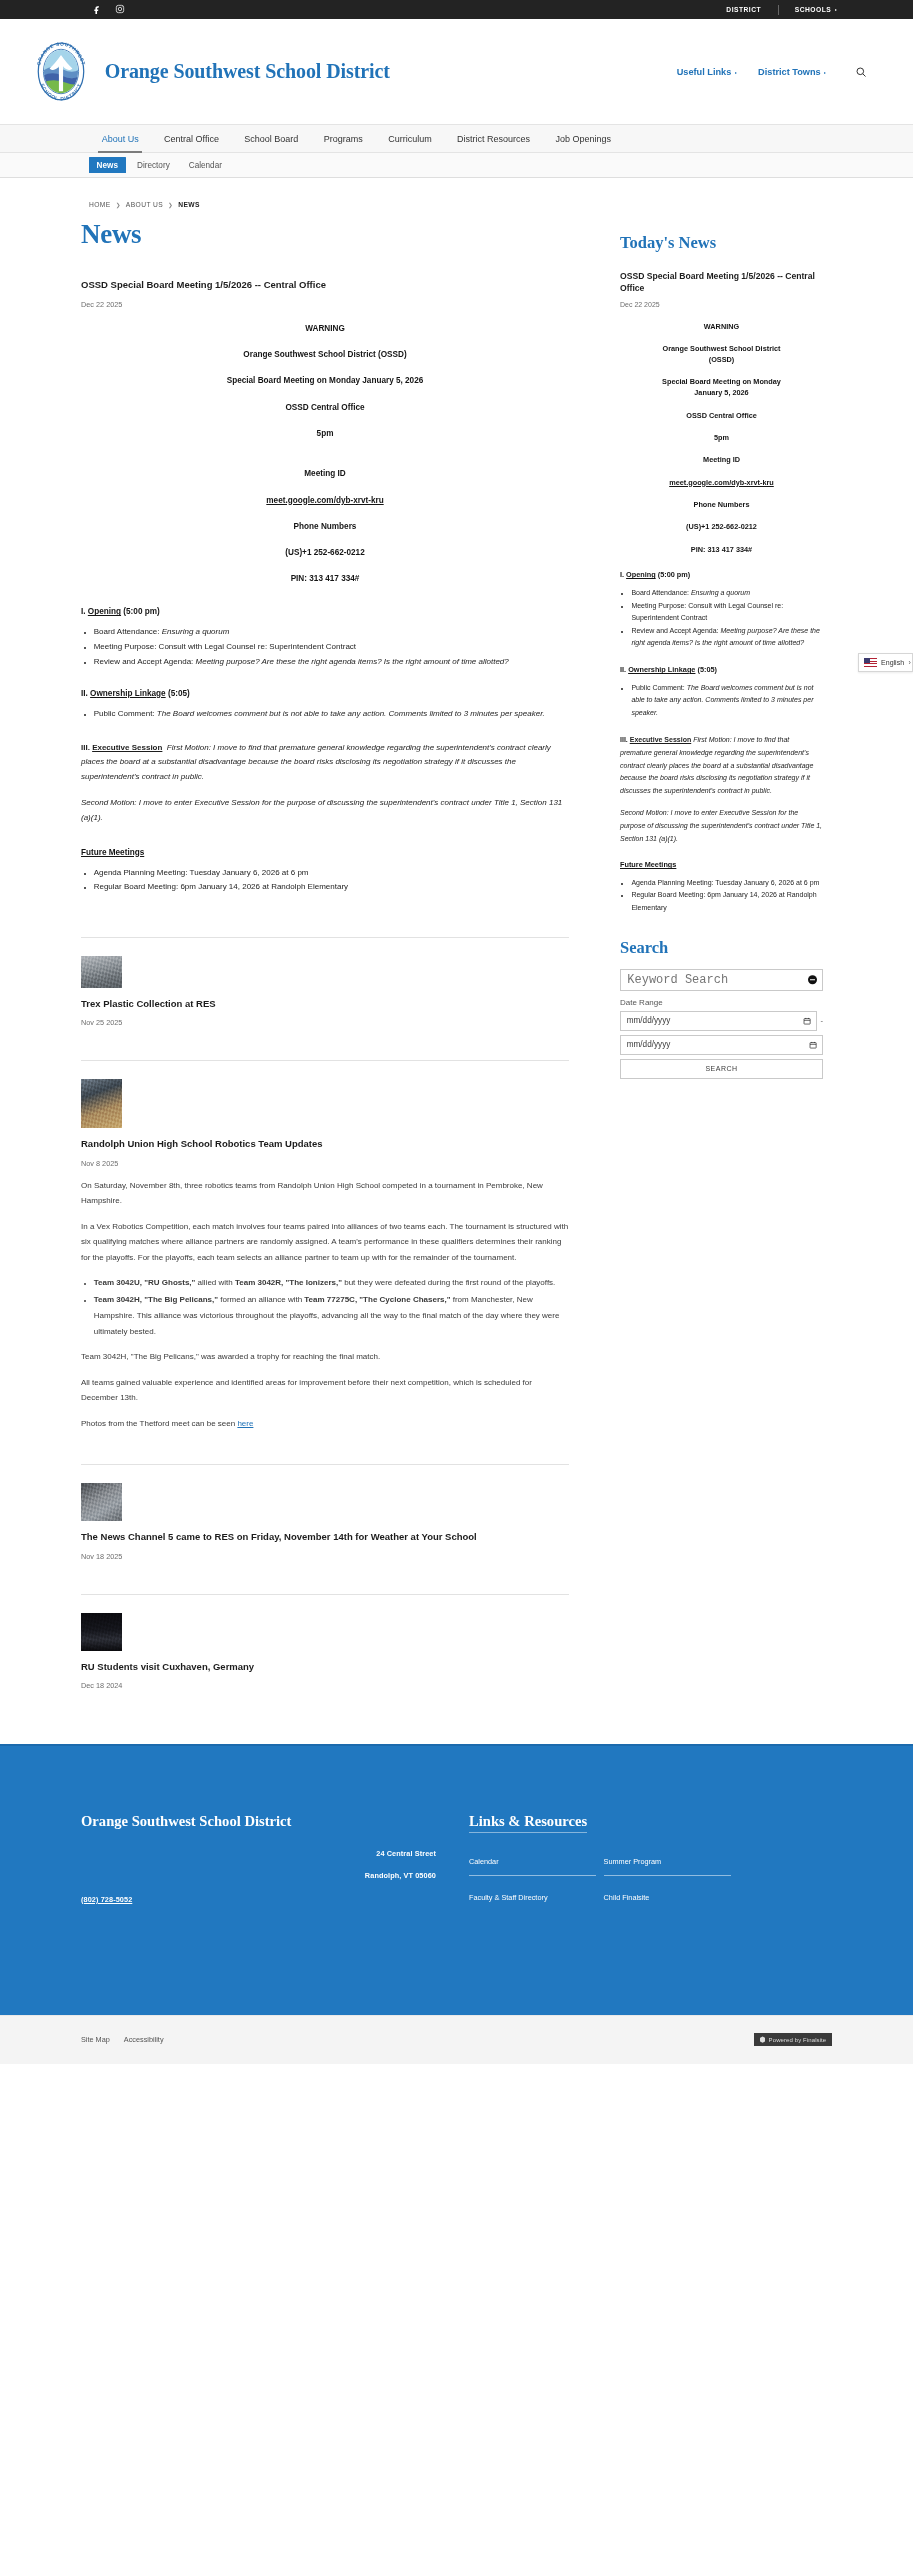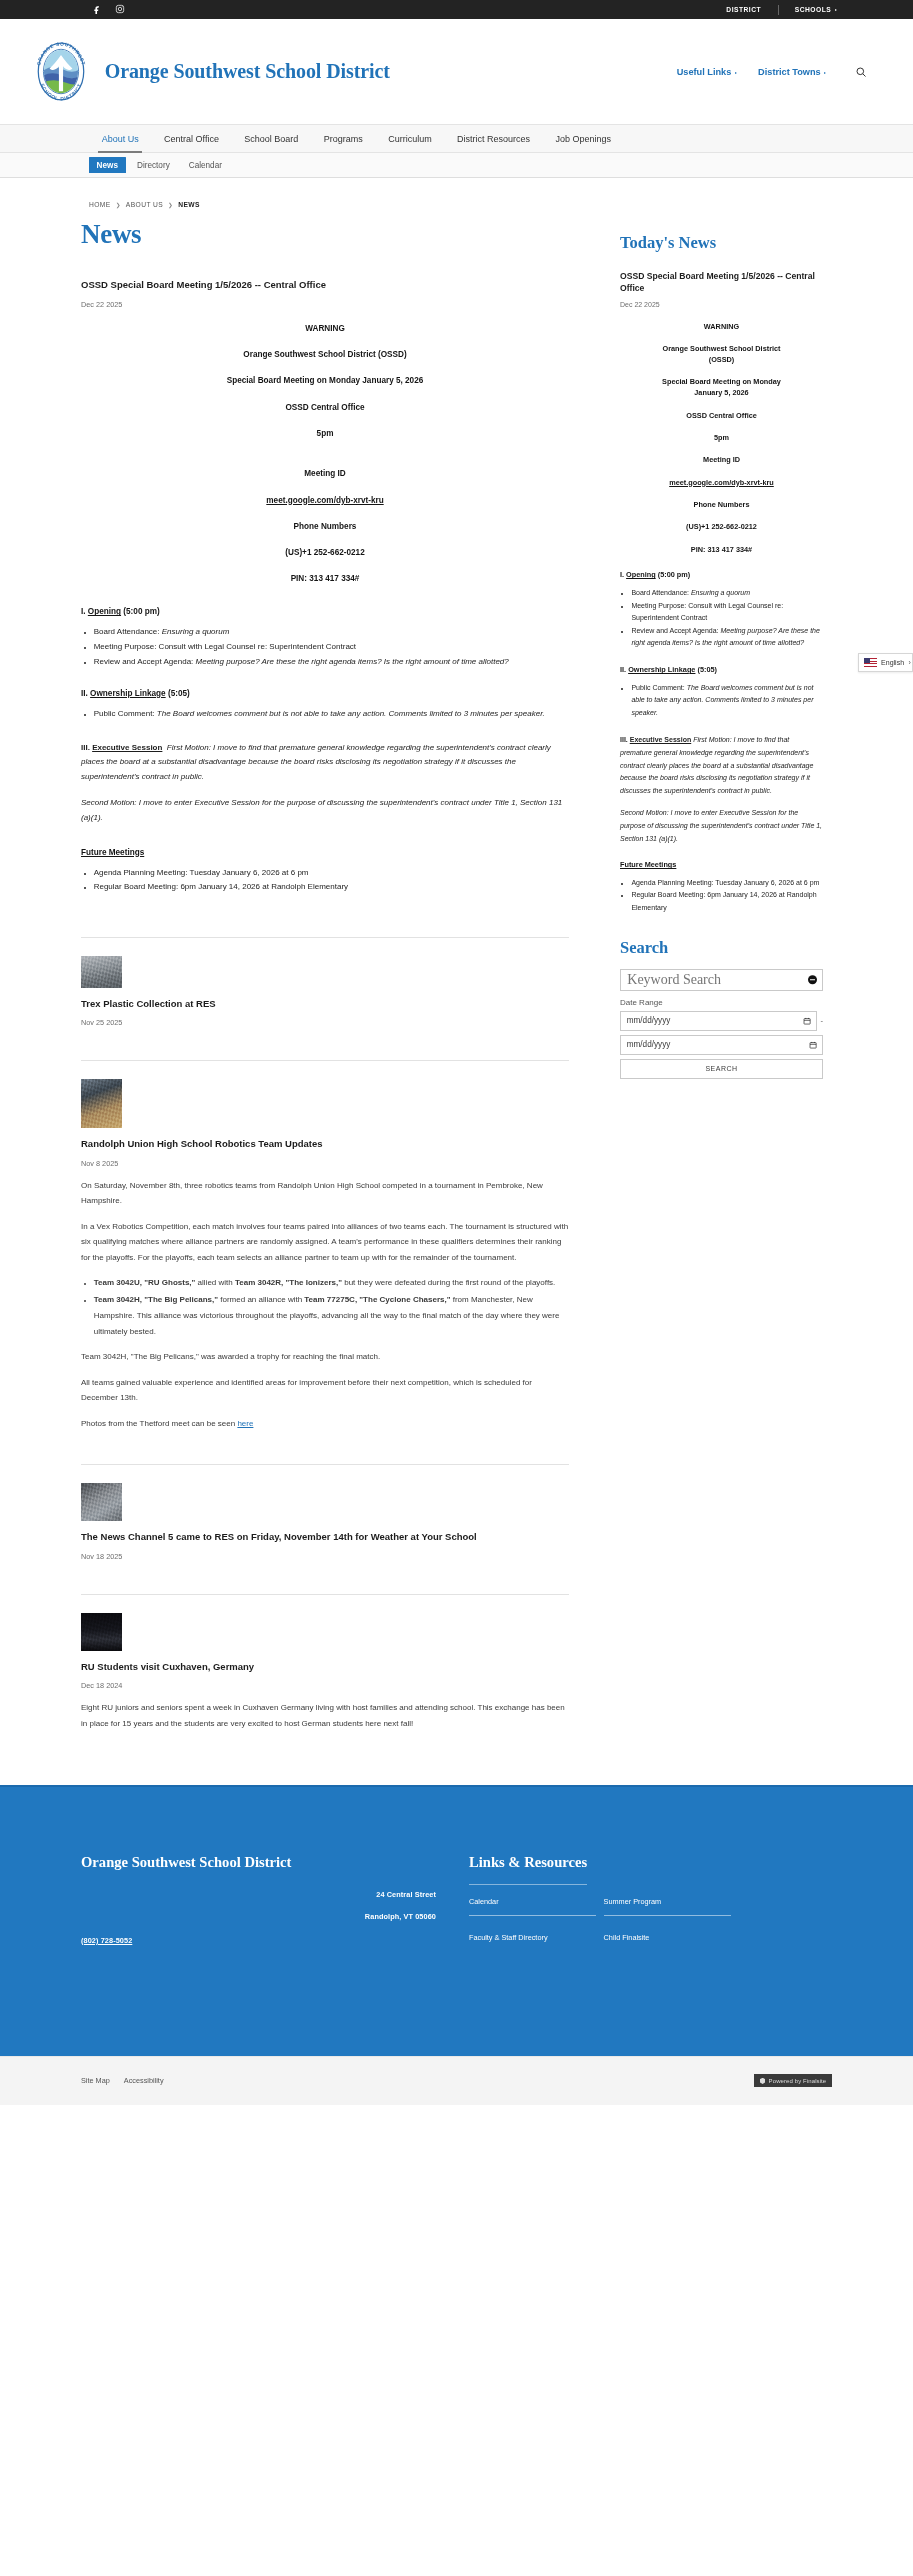--- a/index.html
+++ b/index.html
@@ -322,22 +322,22 @@
     color:#2173b8;
     font-weight:bold;
     margin:0 0 11.4px 0;
   }
   .field-wrap { position:relative; margin-bottom:7.6px; }
   .txt-field {
     width:100%;
     height:21.6px;
     border:0.6px solid #c9c9c9;
     padding:0 21.6px 0 6.3px;
-    font-size:14px;
-    font-family:Liberation Serif, serif;
+    font-size:12px;
+    font-family:Liberation Mono, monospace;
     color:#777;
     background:#fff;
   }
   .field-btn {
     position:absolute; right:5.7px; top:50%;
     transform:translateY(-50%);
     width:9.5px;height:9.5px;border-radius:50%;
     background:#111;
     display:flex;align-items:center;justify-content:center;
   }
@@ -412,21 +412,21 @@
   }
   .foot-col-a { margin-left:81px; width:355px; }
   .foot-col-b { margin-left:33px; width:279px; }
   .foot-title {
     font-family:"Liberation Serif", serif;
     font-size:14.6px;
     color:#fff;
     font-weight:bold;
     margin:0 0 19px 0;
   }
-  .foot-title.links { margin-bottom:12px; border-bottom:0.6px solid rgba(255,255,255,.45); display:inline-block; padding-bottom:13px;}
+  .foot-title.links { margin-bottom:24px; border-bottom:0.6px solid rgba(255,255,255,.45); display:inline-block; padding-bottom:2px;}
   .foot-line {
     font-size:7.3px;
     color:#fff;
     font-weight:bold;
     margin:0 0 12.7px 0;
     letter-spacing:0.1px;
     text-align:right;
   }
   .foot-phone { text-decoration:underline; }
   .links-grid {
@@ -653,21 +653,20 @@
       <div class="article-thumb thumb-c thumb-noise" style="height:38px"></div>
       <h2 class="article-title">The News Channel 5 came to RES on Friday, November 14th for Weather at Your School</h2>
       <div class="article-date">Nov 18 2025</div>
     </div>
 
     <div class="article-sep"></div>
     <div class="article">
       <div class="article-thumb thumb-d thumb-noise" style="height:38px"></div>
       <h2 class="article-title">RU Students visit Cuxhaven, Germany</h2>
       <div class="article-date">Dec 18 2024</div>
-      <p class="body-text">Eight RU juniors and seniors spent a week in Cuxhaven Germany living with host families and attending school. This exchange has been in place for 15 years and the students are very excited to host German students here next fall!</p>
     </div>
   </div>
 
   <div class="col-side">
     <h2 class="side-head">Today's News</h2>
 
     <div>
       <div class="side-article-title">OSSD Special Board Meeting 1/5/2026 -- Central Office</div>
       <div class="side-date">Dec 22 2025</div>
 

